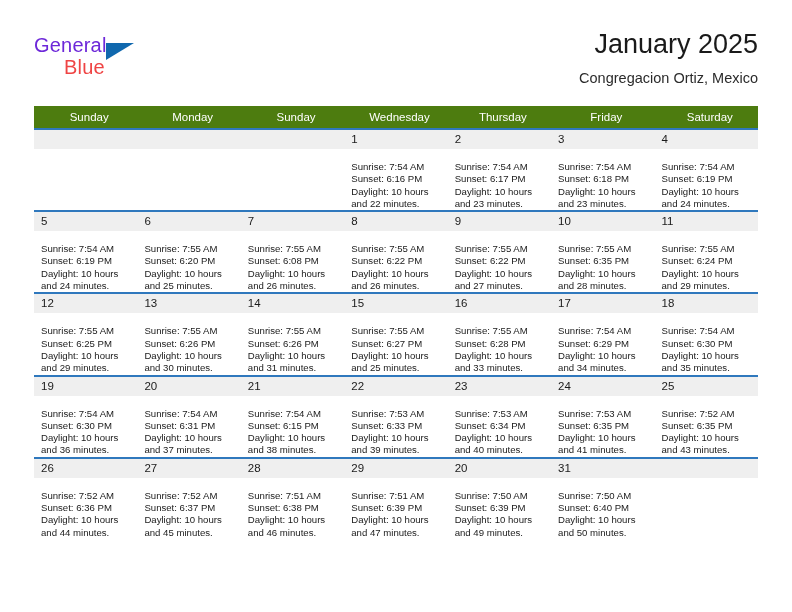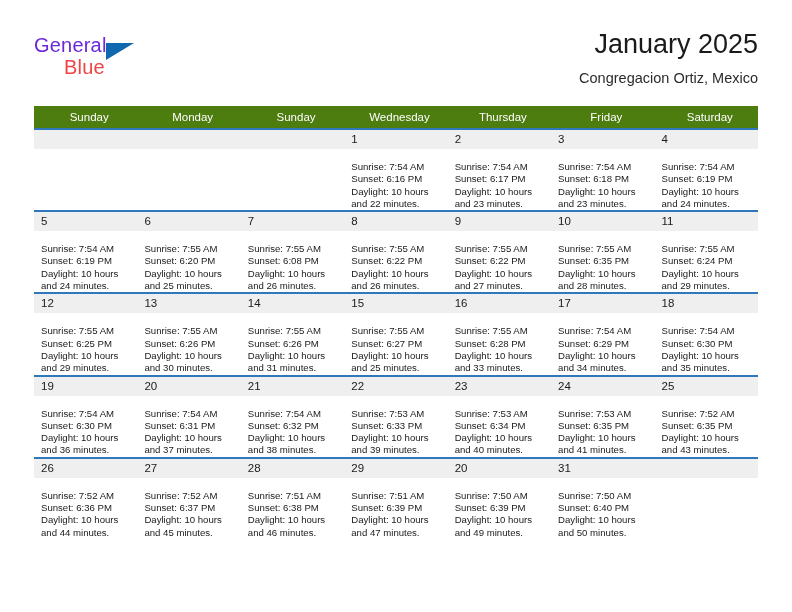--- a/index.html
+++ b/index.html
@@ -367,21 +367,21 @@
               <div>Sunrise: 7:54 AM</div>
               <div>Sunset: 6:31 PM</div>
               <div>Daylight: 10 hours</div>
               <div>and 37 minutes.</div>
             </div>
           </td>
           <td>
             <div class="daynum">21</div>
             <div class="cell-body">
               <div>Sunrise: 7:54 AM</div>
-              <div>Sunset: 6:32 PM</div>
+              <div>Sunset: 6:15 PM</div>
               <div>Daylight: 10 hours</div>
               <div>and 38 minutes.</div>
             </div>
           </td>
           <td>
             <div class="daynum">22</div>
             <div class="cell-body">
               <div>Sunrise: 7:53 AM</div>
               <div>Sunset: 6:33 PM</div>
               <div>Daylight: 10 hours</div>

